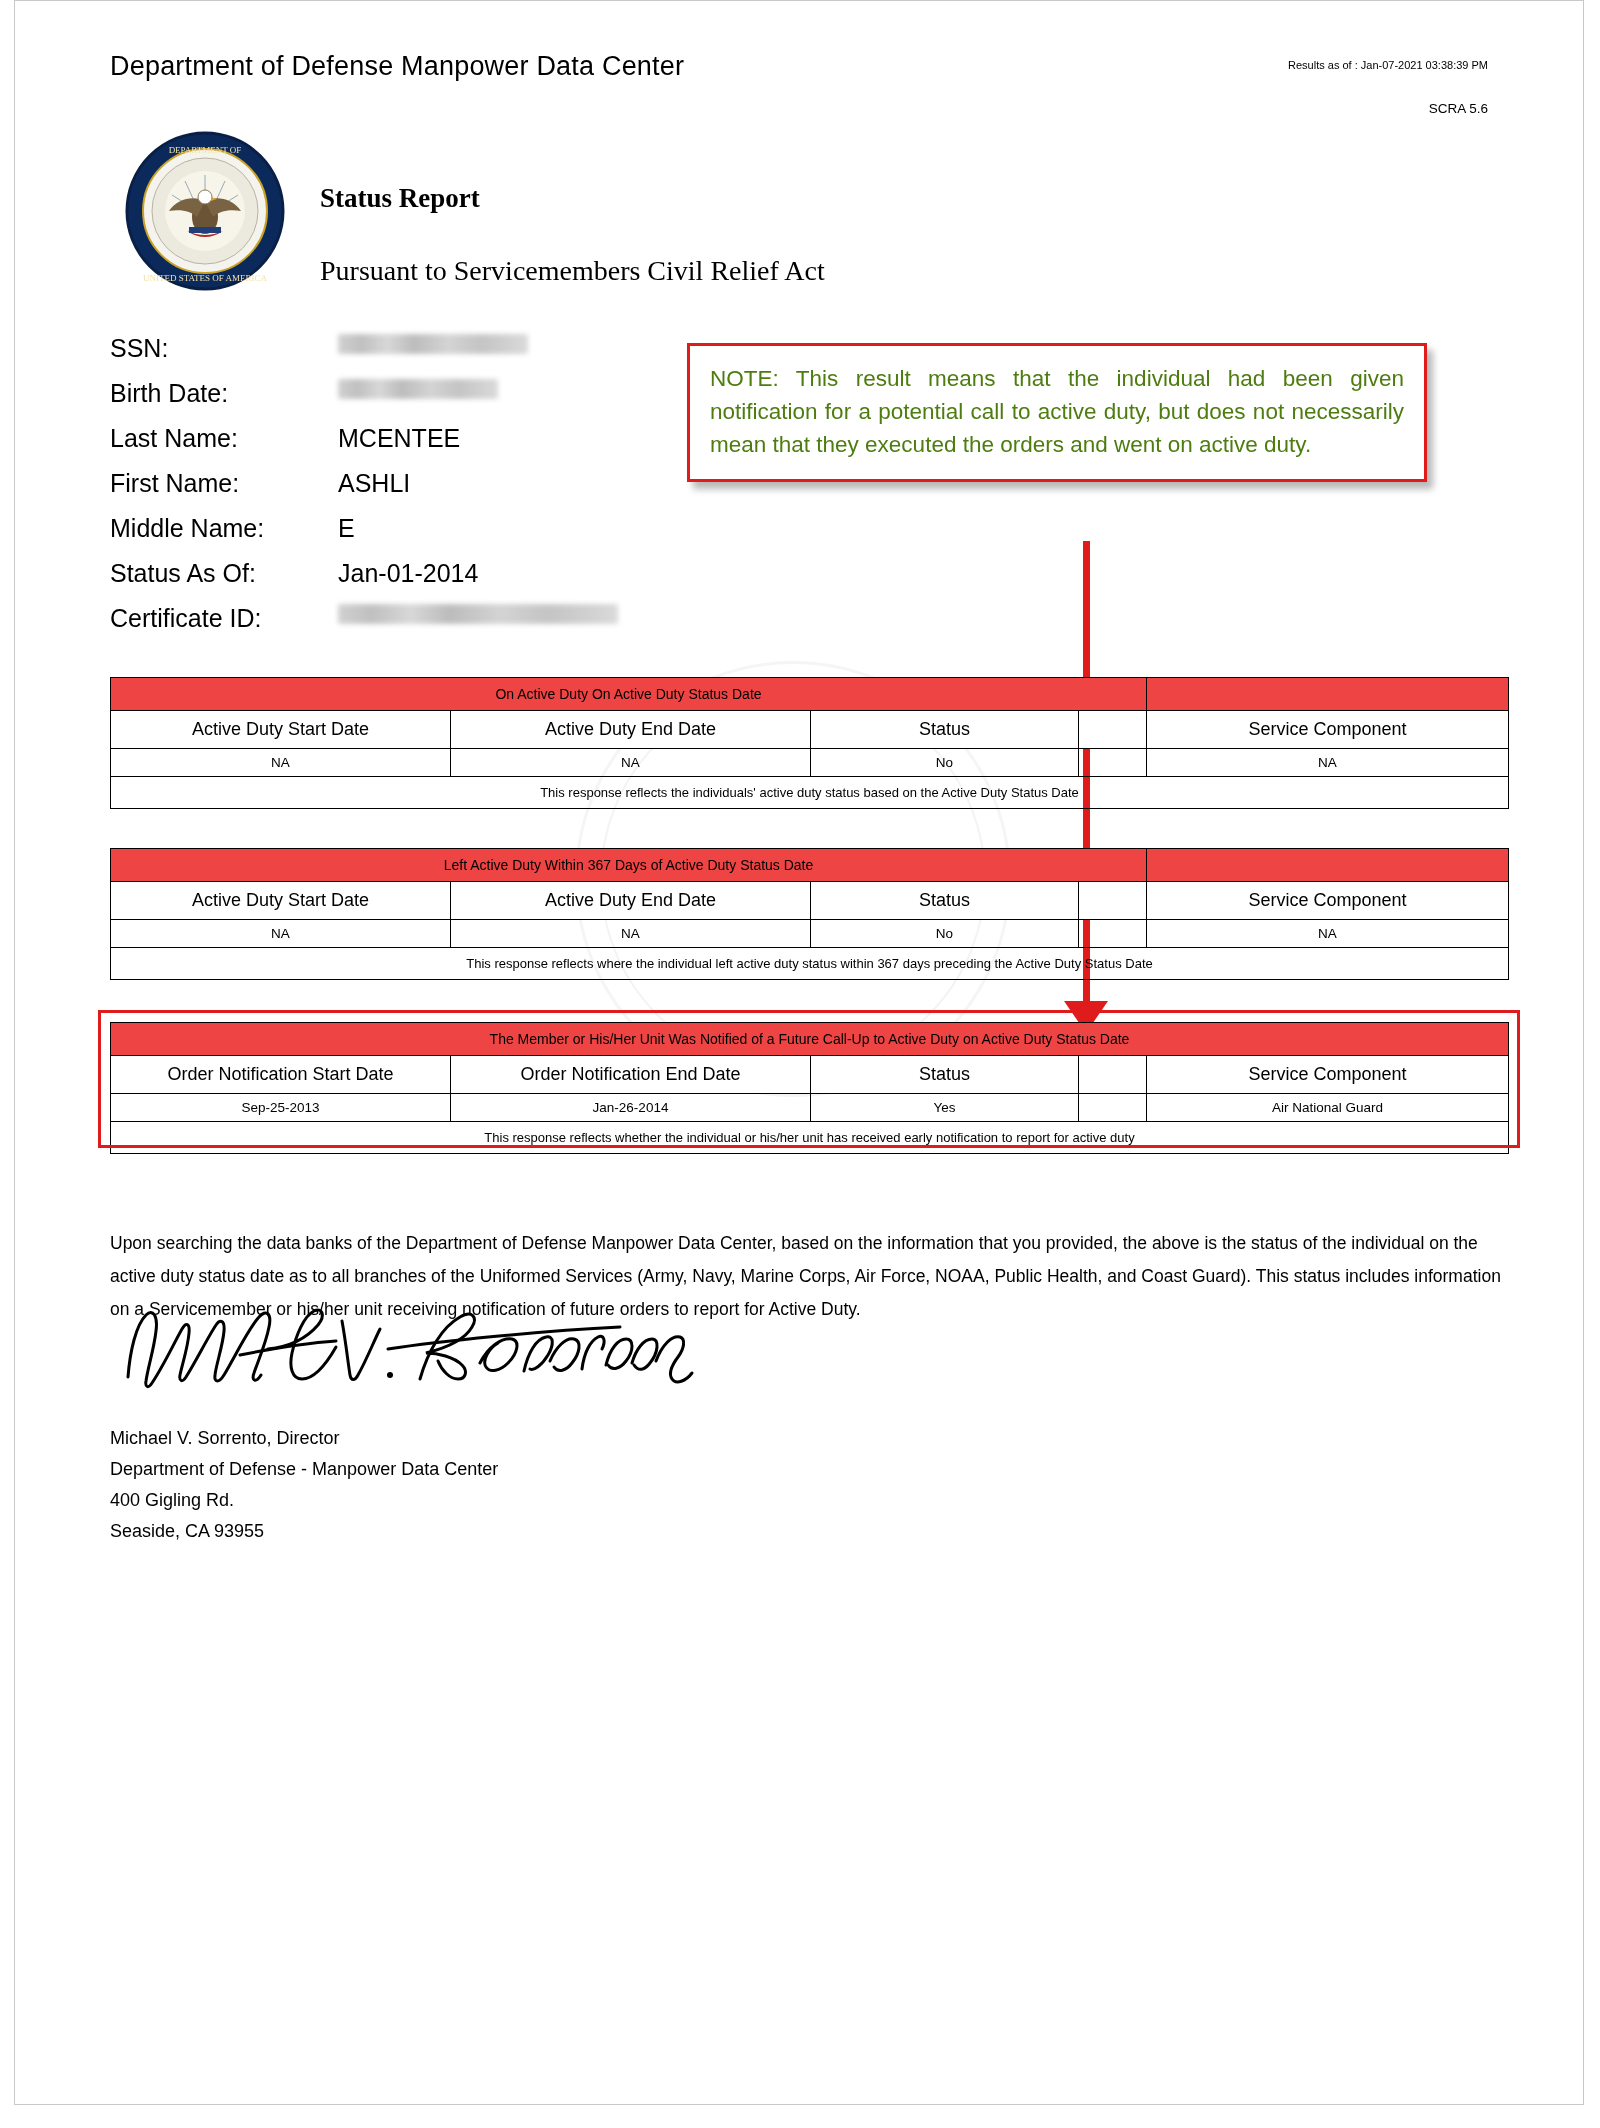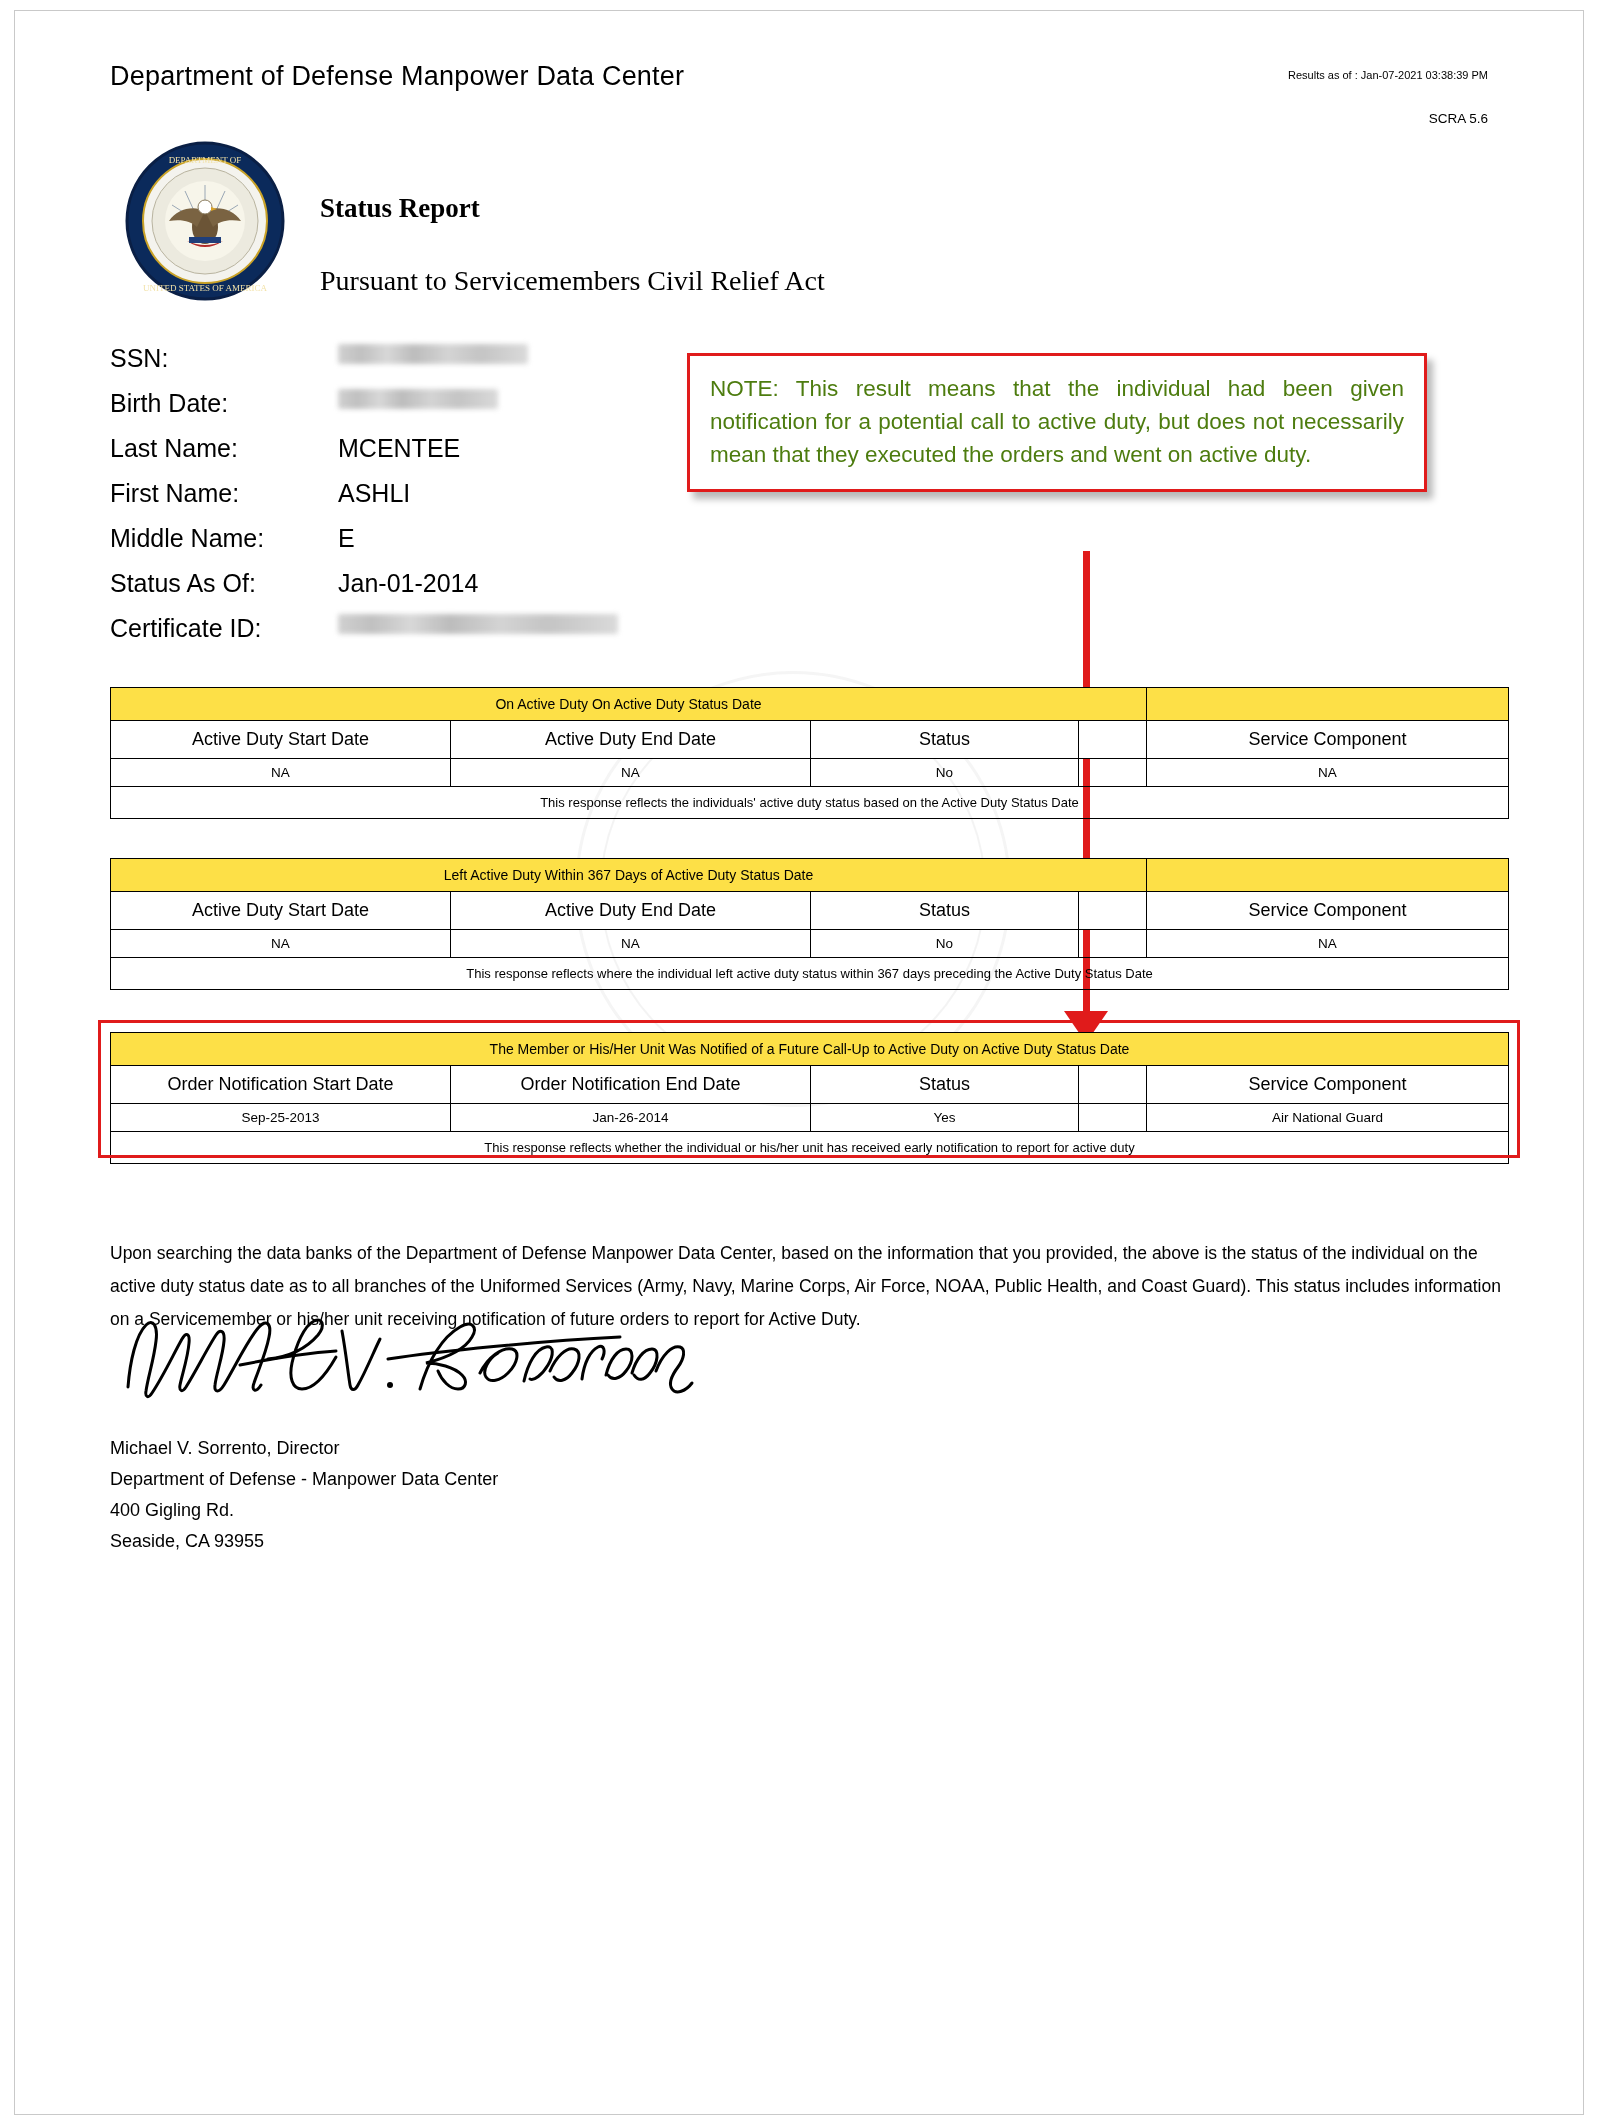--- a/index.html
+++ b/index.html
@@ -13,21 +13,21 @@
     height: 2128px;
     background: #ffffff;
     margin: 0 auto;
     overflow: hidden;
     font-family: "Liberation Sans", sans-serif;
     color: #000;
   }
   .sheet {
     position: absolute;
     left: 14px;
-    top: 10px;
+    top: 0;
     width: 1570px;
     height: 2105px;
     border: 1px solid #c9c9c9;
     background: #fff;
     box-sizing: border-box;
   }
   
   .watermark {
     position: absolute;
     left: 560px;
@@ -198,21 +198,21 @@
     left: 95px;
     table-layout: fixed;
   }
   .tbl td {
     border: 1px solid #000;
     font-size: 13.5px;
     text-align: center;
     padding: 6px 4px;
   }
   .tbl .hdr-cell {
-    background: #fde047;
+    background: #ef4444;
     font-size: 14px;
     padding: 8px 4px;
   }
   .tbl .col-hdr {
     background: #ffffff;
     font-size: 18px;
     padding: 8px 4px;
   }
   .tbl .foot-cell {
     font-size: 13px;

